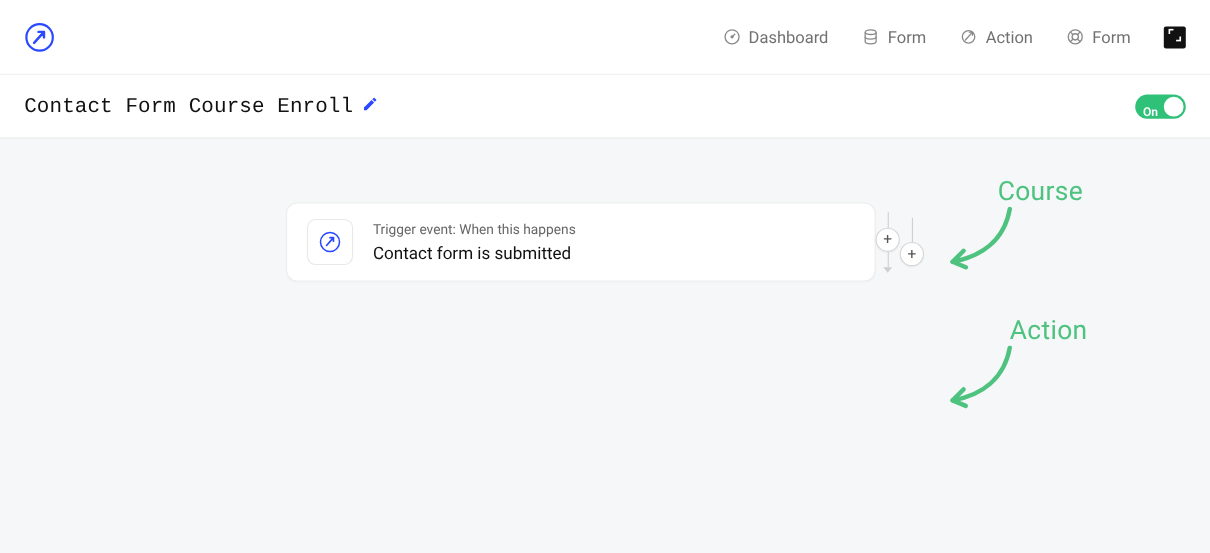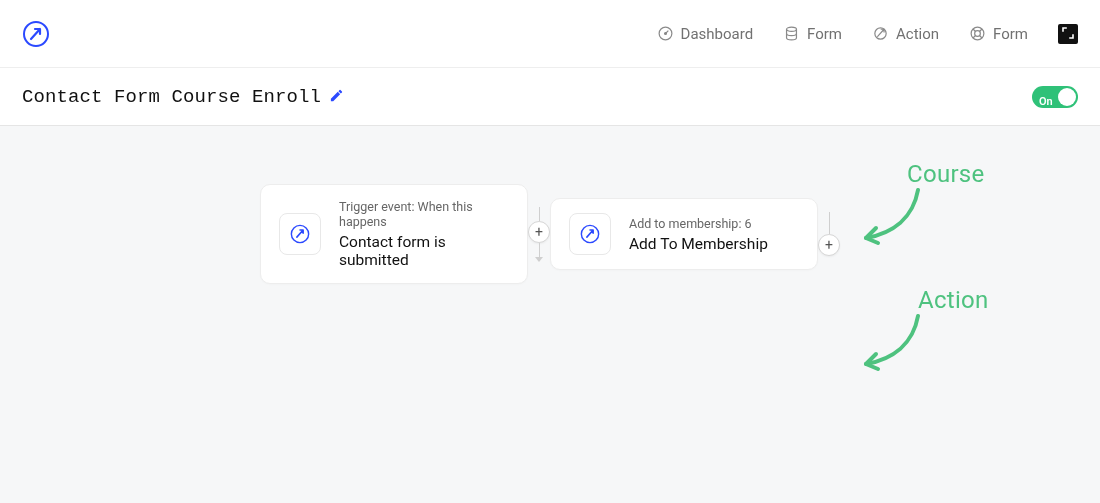--- a/index.html
+++ b/index.html
@@ -222,32 +222,20 @@
       </div>
     </div>
 
     <div class="connector">
       <div class="stem" style="height:14px"></div>
       <div class="addbtn">+</div>
       <div class="stem" style="height:14px"></div>
       <div class="arrowhead"></div>
     </div>
 
-    <div class="card">
-      <div class="iconbox">
-        <svg width="22" height="22" viewBox="0 0 28 28">
-          <circle cx="14" cy="14" r="11" fill="none" stroke="#2b49ff" stroke-width="1.8"></circle>
-          <path d="M10 18 L18 9 M18 9 L18 13 M18 9 L14 9" stroke="#2b49ff" stroke-width="2" fill="none" stroke-linecap="round" stroke-linejoin="round"></path>
-        </svg>
-      </div>
-      <div class="txt">
-        <span class="sup">Add to membership: 6</span>
-        <span class="main">Add To Membership</span>
-      </div>
-    </div>
 
     <div class="connector">
       <div class="stem" style="height:22px"></div>
       <div class="addbtn">+</div>
     </div>
 
   </div>
 
   <div class="anno" style="top:34px;left:907px;">Course</div>
   <div class="anno-arrow" style="top:62px;left:858px;">

